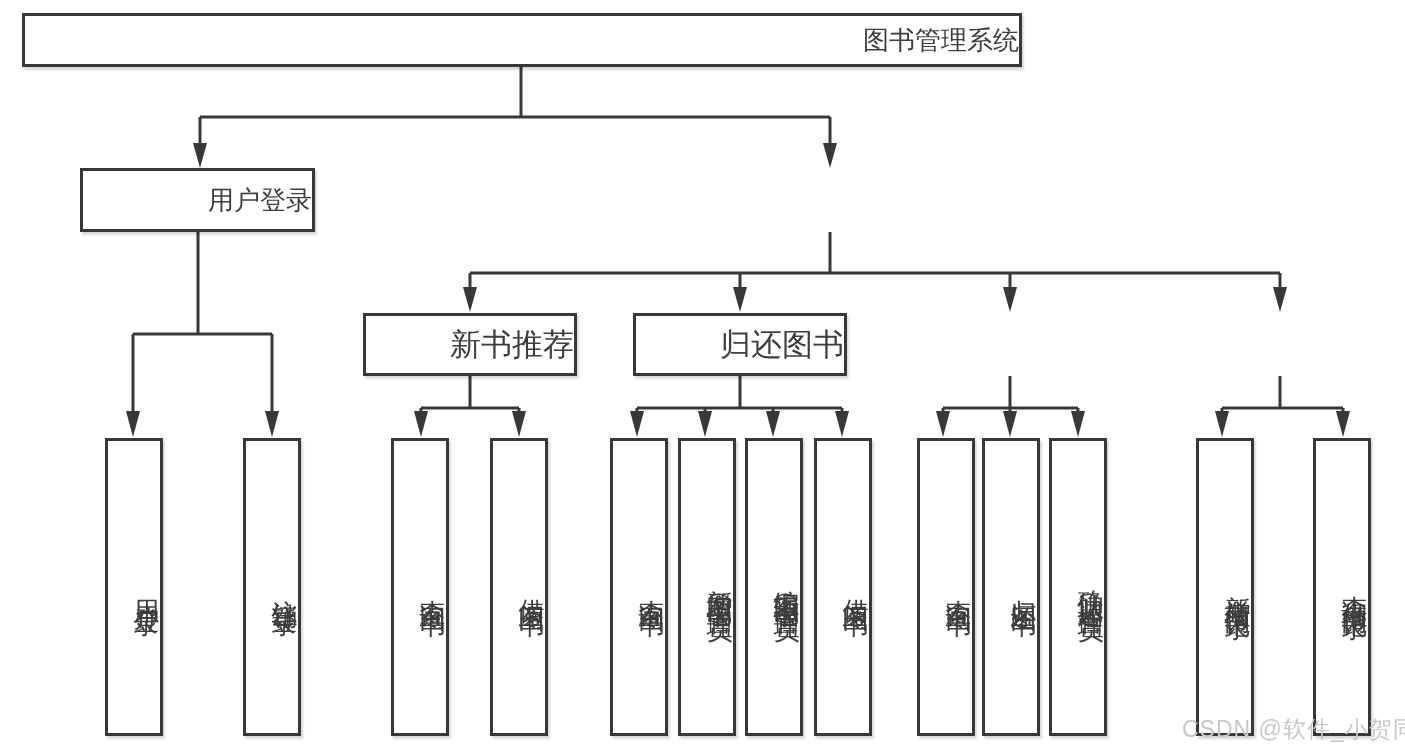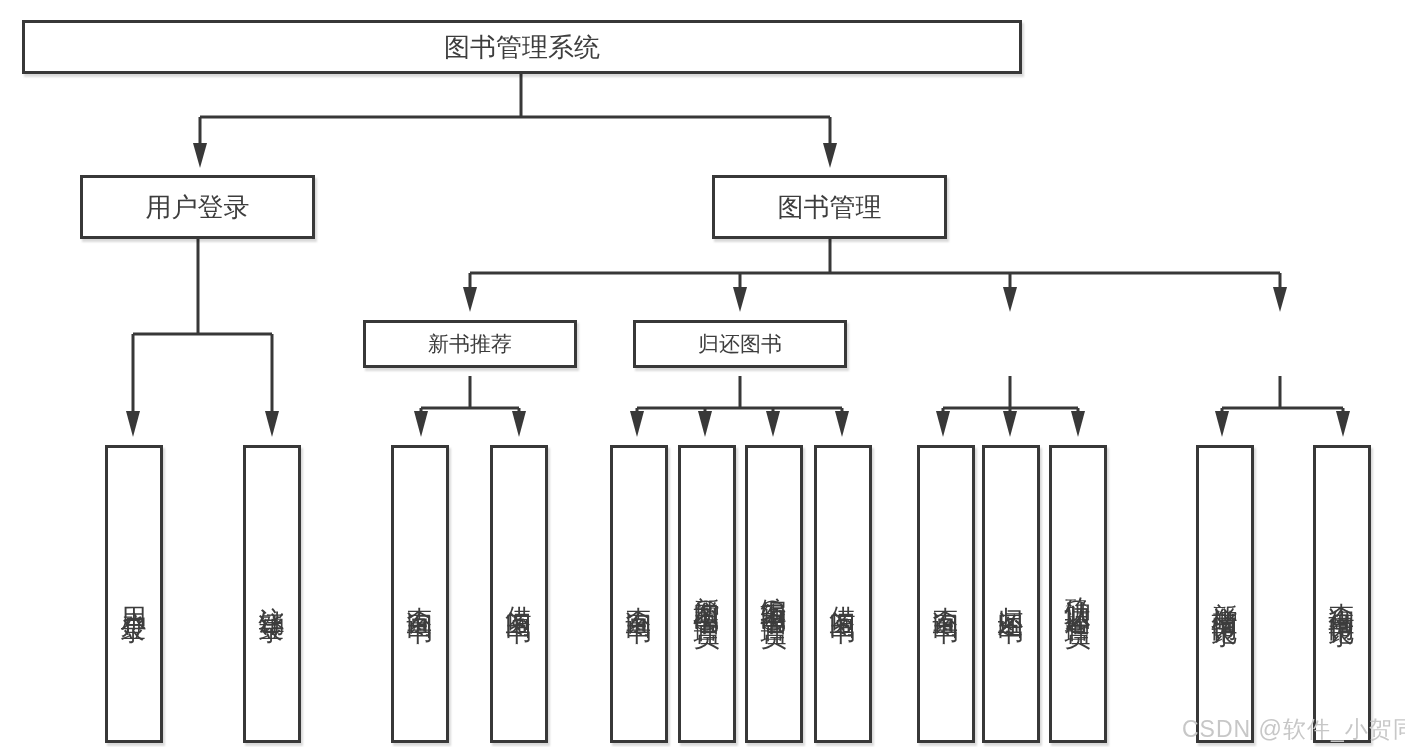--- a/index.html
+++ b/index.html
@@ -17,29 +17,28 @@
     width: 1405px; height: 747px;
     z-index: 1;
   }
   .node {
     position: absolute;
     background: #ffffff;
     border: 3px solid #383838;
     box-sizing: border-box;
     display: flex;
     align-items: center;
-    justify-content: center;
+    justify-content: flex-end;
     color: #3d3d3d;
     z-index: 2;
     box-shadow: 2px 3px 2px rgba(0,0,0,0.15);
-    margin-top: 7px;
   }
   .root { left: 22px; top: 13px; width: 1000px; height: 54px; font-size: 26px; }
   .l2   { top: 168px; width: 235px; height: 64px; font-size: 26px; }
-  .l3   { top: 313px; width: 214px; height: 48px; font-size: 21px; }
+  .l3   { top: 313px; width: 214px; height: 63px; font-size: 31px; }
   .leaf { top: 438px; width: 58px;  height: 298px; font-size: 26px; }
   .vtext {
     writing-mode: vertical-rl;
     text-orientation: mixed;
     letter-spacing: 4px;
     line-height: 1;
     white-space: nowrap;
   }
   .watermark {
     position: absolute;
@@ -90,23 +89,20 @@
     </g>
   </svg>
 
   <div class="node root">
     <span>图书管理系统</span>
   </div>
 
   <div class="node l2" style="left:80px">
     <span>用户登录</span>
   </div>
-  <div class="node l2" style="left:712px">
-    <span>图书管理</span>
-  </div>
 
   <div class="node l3" style="left:363px">
     <span>新书推荐</span>
   </div>
   <div class="node l3" style="left:633px">
     <span>归还图书</span>
   </div>
 
   <div class="node leaf" style="left:105px">
     <span class="vtext">用户登录</span>

